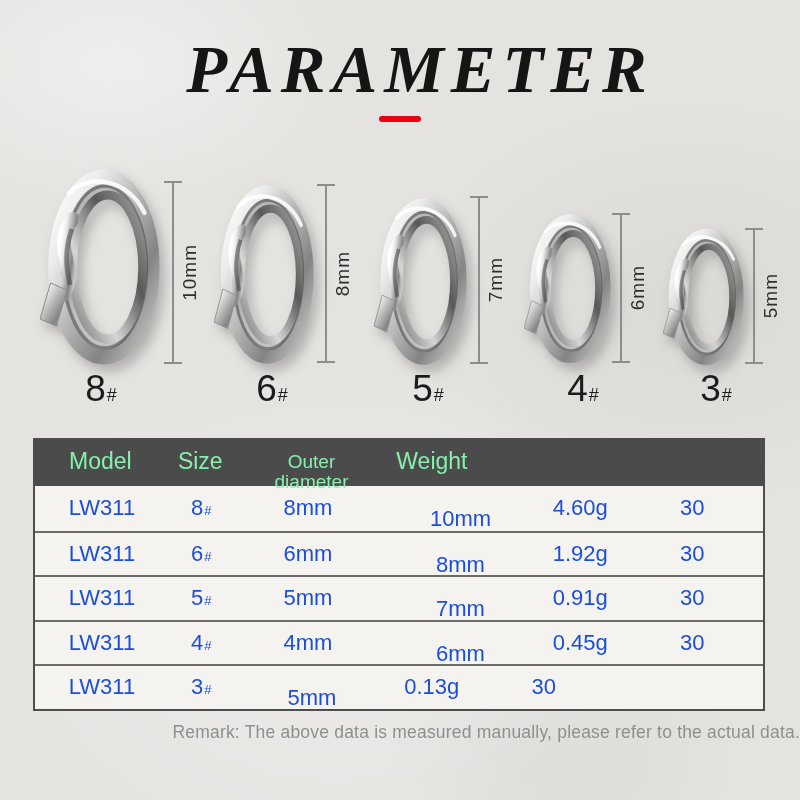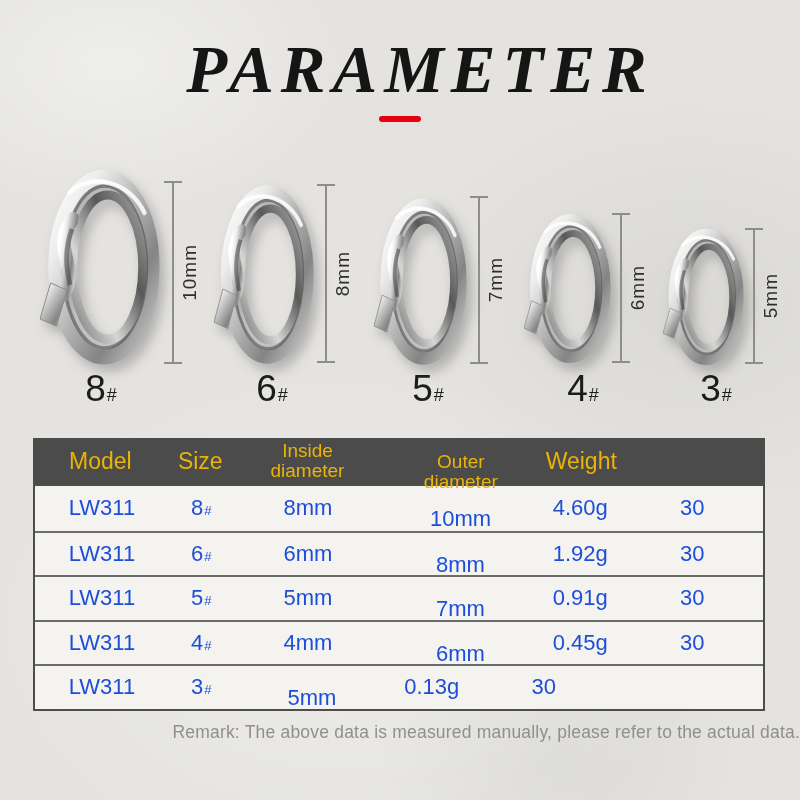--- a/index.html
+++ b/index.html
@@ -59,21 +59,21 @@
 
   .ring-label { position:absolute; top:370px; transform:translateX(-50%); white-space:nowrap; color:#1c1c1c; }
   .rl1 { left:101px; } .rl2 { left:272px; } .rl3 { left:428px; } .rl4 { left:583px; } .rl5 { left:716px; }
   .rnum  { font-size:37px; line-height:1; }
   .rhash { font-size:18px; margin-left:1px; }
 
   
   .spec-table { position:absolute; left:33px; top:438px; width:732px; }
   .thead {
     display:flex; align-items:center; height:46px;
-    background:#4b4b4b; color:#eab308;
+    background:#4b4b4b; color:#86efac;
   }
   .th { display:flex; align-items:center; justify-content:center; text-align:center; font-size:23px; }
   .th.small { font-size:19px; line-height:1.07; }
   .th.small span { display:block; width:96px; margin:0 auto; }
   .c1 { width:18.4%; } .c2 { width:8.9%; } .c3 { width:20.4%; }
   .c4 { width:21.5%;margin-top:22px; } .c5 { width:11.4%; } .c6 { width:19.4%; }
   .tbody { border:2px solid #4d4d4d; background:#f4f3f0; }
   .tr { display:flex; align-items:center; height:44.5px; }
   .tr + .tr { border-top:2px solid #6b6b69; }
   .td { text-align:center; font-size:22px; color:#1d4ed8; }
@@ -180,23 +180,20 @@
     <span class="rnum">4</span><span class="rhash">#</span>
   </div>
   <div class="ring-label rl5">
     <span class="rnum">3</span><span class="rhash">#</span>
   </div>
 
   <div class="spec-table">
     <div class="thead">
       <div class="th c1">Model</div>
       <div class="th c2">Size</div>
-      <div class="th c3 small">
-          <span>Inside diameter</span>
-        </div>
       <div class="th c4 small">
           <span>Outer diameter</span>
         </div>
       <div class="th c5">Weight</div>
     </div>
     <div class="tbody">
       <div class="tr">
         <div class="td c1">LW311</div>
         <div class="td c2"><span>8</span><span class="shash">#</span></div>
         <div class="td c3">8mm</div>

